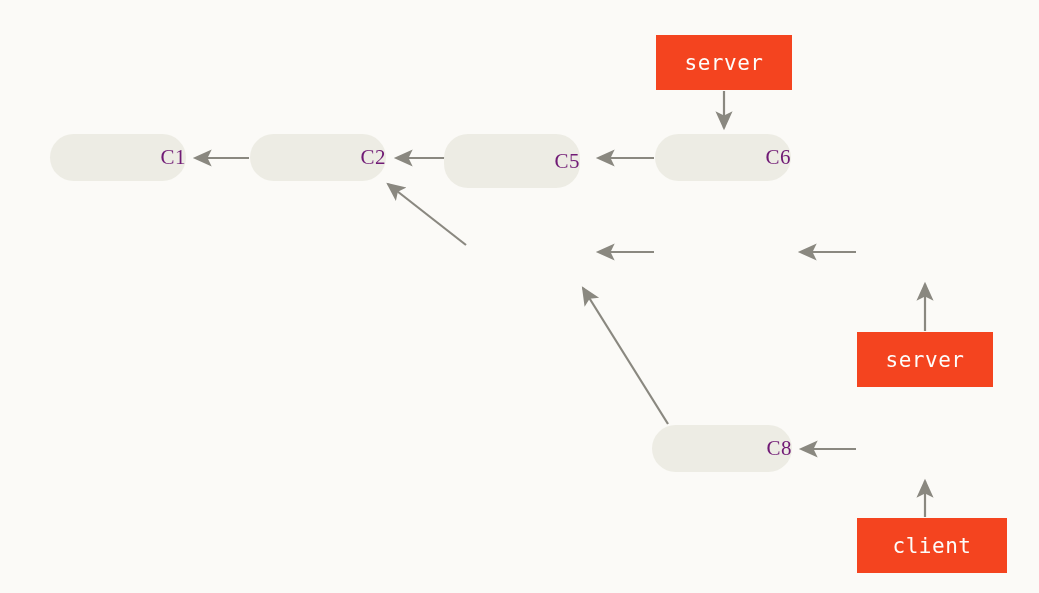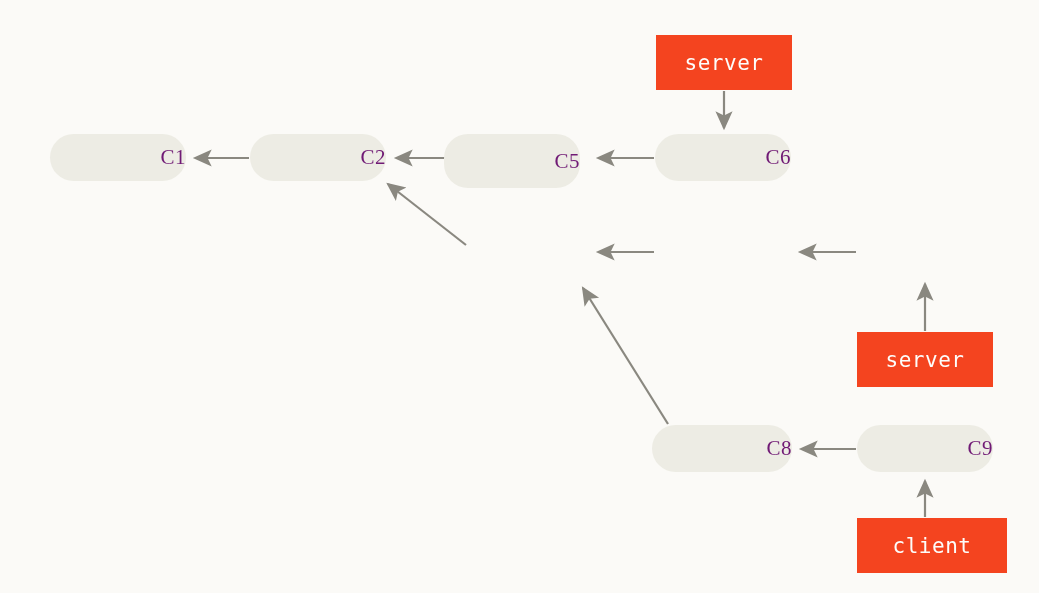--- a/index.html
+++ b/index.html
@@ -93,23 +93,20 @@
   </div>
   <div class="commit-node" style="left:444px; top:134px; width:136px; height:54px;">
     <span>C5</span>
   </div>
   <div class="commit-node" style="left:655px; top:134px; width:136px; height:47px;">
     <span>C6</span>
   </div>
   <div class="commit-node" style="left:652px; top:425px; width:140px; height:47px;">
     <span>C8</span>
   </div>
-  <div class="commit-node" style="left:857px; top:425px; width:136px; height:47px;">
-    <span>C9</span>
-  </div>
 
   <div class="branch-label" style="left:656px; top:35px;  width:136px; height:55px; background:#f4441f;">
     <span>server</span>
   </div>
   <div class="branch-label" style="left:857px; top:332px; width:136px; height:55px; background:#f4441f;">
     <span>server</span>
   </div>
   <div class="branch-label" style="left:857px; top:518px; width:150px; height:55px; background:#f4441f;">
     <span>client</span>
   </div>

